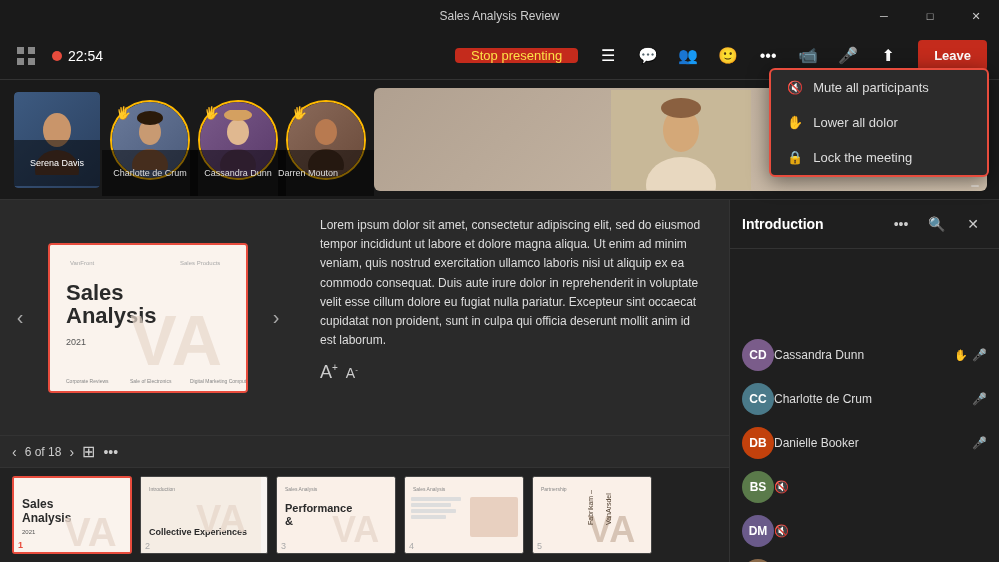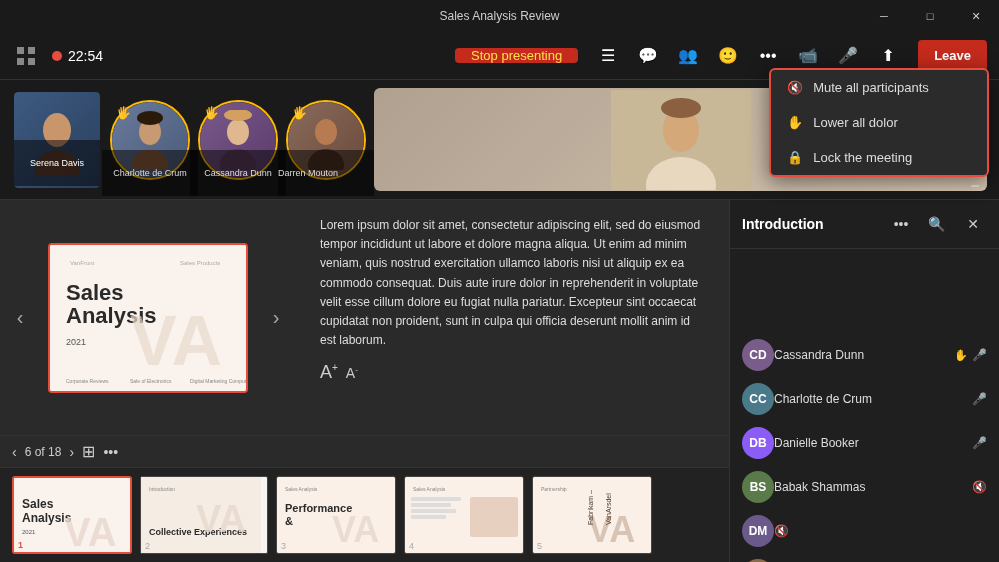--- a/index.html
+++ b/index.html
@@ -637,34 +637,31 @@
         <div class="p-avatar" style="background:#4a7a8a;">CC</div>
         <div class="p-info">
           <div class="p-name">Charlotte de Crum</div>
         </div>
         <div class="p-icons">
           <span style="font-size:12px;color:#888;">🎤</span>
         </div>
       </div>
 
       <div class="p-item">
-        <div class="p-avatar" style="background:#8b5cf6;">DB</div>
+        <div class="p-avatar" style="background:#c2410c;">DB</div>
         <div class="p-info">
           <div class="p-name">Danielle Booker</div>
         </div>
         <div class="p-icons">
           <span style="font-size:12px;color:#888;">🎤</span>
         </div>
       </div>
 
       <div class="p-item">
         <div class="p-avatar" style="background:#5a7a4a;">BS</div>
-        <div class="p-info">
-          <div class="p-name">Babak Shammas</div>
-        </div>
         <div class="p-icons">
           <span style="font-size:12px;color:#888;">🔇</span>
         </div>
       </div>
 
       <div class="p-item">
         <div class="p-avatar" style="background:#6a5a8a;">DM</div>
         <div class="p-icons">
           <span style="font-size:12px;color:#888;">🔇</span>
         </div>

